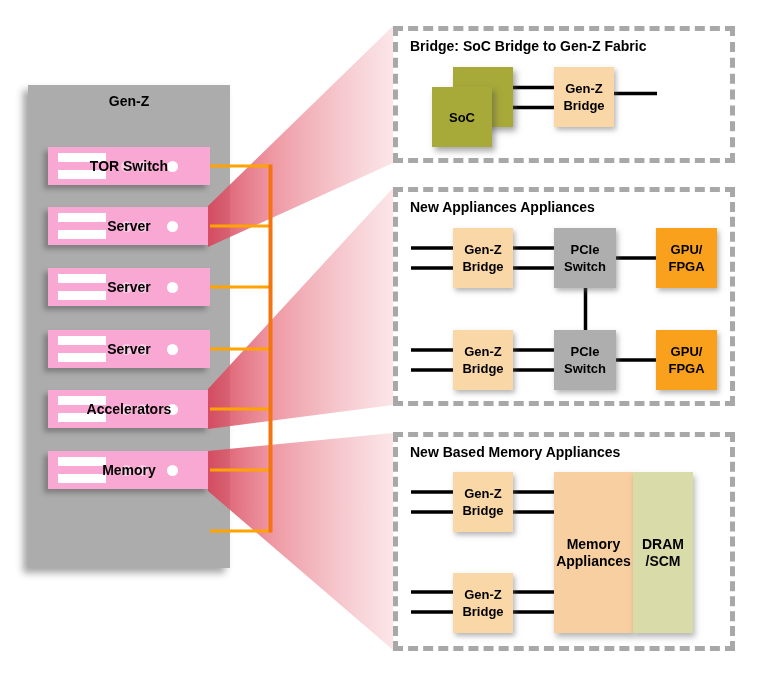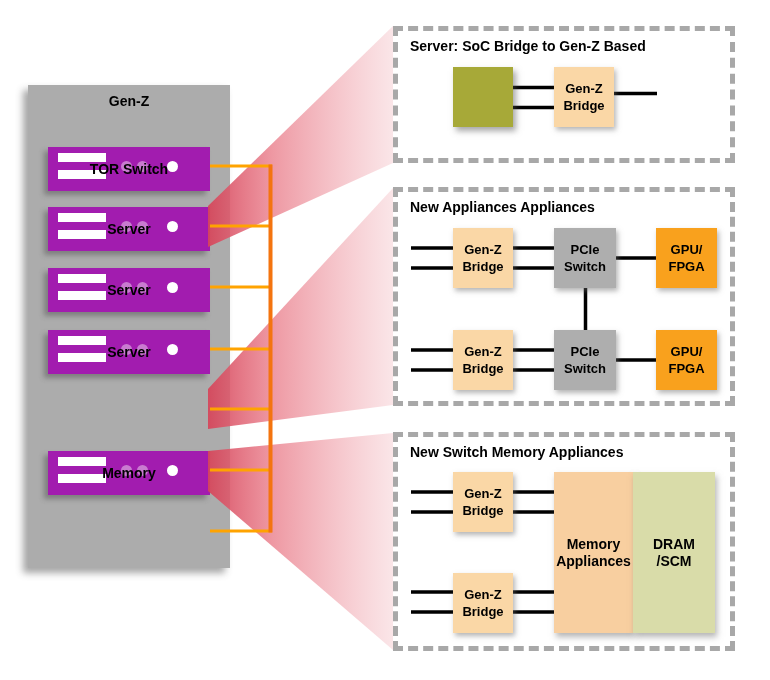--- a/index.html
+++ b/index.html
@@ -10,21 +10,21 @@
   
   #rack{
     position:absolute;left:28px;top:85px;width:202px;height:483px;
     background:#acacac;box-shadow:-5px 5px 7px rgba(60,60,60,.45);z-index:1;
   }
   .rack-title{
     position:absolute;left:0;top:8px;width:100%;text-align:center;
     font-weight:bold;font-size:14px;line-height:17px;color:#000;
   }
   .slot{
-    position:absolute;left:20px;width:162px;height:44px;background:#a21caf;
+    position:absolute;left:20px;width:162px;height:38px;background:#f9a8d4;
     box-shadow:-4px 4px 5px rgba(70,70,70,.45);
   }
   .slot .vent{position:absolute;left:10px;width:48px;height:9px;background:#ffffff;}
   .slot .vent.v1{top:6px;}
   .slot .vent.v2{top:23px;}
   .slot .dot{position:absolute;border-radius:50%;background:#ffffff;top:14px;width:11px;height:11px;}
   .slot .dot.faint{opacity:.42;}
   .slot .slot-label{
     position:absolute;left:0;top:0;width:100%;height:100%;display:flex;
     align-items:center;justify-content:center;font-weight:bold;font-size:14px;color:#000;
@@ -47,21 +47,21 @@
     position:absolute;display:flex;flex-direction:column;align-items:center;justify-content:center;
     text-align:center;font-weight:bold;font-size:13px;line-height:17px;color:#000;z-index:4;
   }
   .sq{width:60px;height:60px;}
   .peach{background:#fad7a6;box-shadow:2px 3px 5px rgba(110,110,110,.5);}
   .olive{background:#a7a938;box-shadow:3px 4px 6px rgba(80,80,80,.5);}
   .graybox{background:#aeaeae;box-shadow:2px 3px 5px rgba(110,110,110,.5);}
   .orangebox{background:#f9a11d;box-shadow:2px 3px 5px rgba(110,110,110,.5);}
   .tall{width:79px;height:161px;font-size:14px;}
   .mc{background:#f8cfa0;box-shadow:2px 4px 6px rgba(110,110,110,.5);}
-  .dram{background:#d9dca9;box-shadow:2px 4px 6px rgba(110,110,110,.5);width:82px;}
+  .dram{background:#d9dca9;box-shadow:2px 4px 6px rgba(110,110,110,.5);width:60px;}
 </style>
 </head>
 <body>
 
 <div id="canvas">
 
   <div id="rack">
     <div class="rack-title">
       <div>Gen-Z</div>
     </div>
@@ -90,20 +90,28 @@
       <span class="dot" style="left:119px"></span>
       <span class="slot-label">Server</span>
     </div>
     <div class="slot" style="top:245px">
       <span class="vent v1"></span>
       <span class="vent v2"></span>
       <span class="dot faint" style="left:73px"></span>
       <span class="dot faint" style="left:89px"></span>
       <span class="dot" style="left:119px"></span>
       <span class="slot-label">Server</span>
+    </div>
+    <div class="slot" style="top:305px">
+      <span class="vent v1"></span>
+      <span class="vent v2"></span>
+      <span class="dot faint" style="left:73px"></span>
+      <span class="dot faint" style="left:89px"></span>
+      <span class="dot" style="left:119px"></span>
+      <span class="slot-label">Accelerators</span>
     </div>
     <div class="slot" style="top:366px">
       <span class="vent v1"></span>
       <span class="vent v2"></span>
       <span class="dot faint" style="left:73px"></span>
       <span class="dot faint" style="left:89px"></span>
       <span class="dot" style="left:119px"></span>
       <span class="slot-label">Memory</span>
     </div>
   </div>
@@ -158,23 +166,26 @@
       <line x1="512" y1="492" x2="556" y2="492"></line>
       <line x1="512" y1="512" x2="556" y2="512"></line>
       <line x1="411" y1="592" x2="454" y2="592"></line>
       <line x1="411" y1="612" x2="454" y2="612"></line>
       <line x1="512" y1="592" x2="556" y2="592"></line>
       <line x1="512" y1="612" x2="556" y2="612"></line>
     </g>
   </svg>
 
   <div class="panel" id="panel-server">
-    <div class="panel-title">Server: SoC Bridge to Gen-Z Based</div>
+    <div class="panel-title">Bridge: SoC Bridge to Gen-Z Fabric</div>
   </div>
   <div class="box sq olive" style="left:453px;top:67px"></div>
+  <div class="box sq olive" style="left:432px;top:87px">
+    <span>SoC</span>
+  </div>
   <div class="box sq peach" style="left:554px;top:67px">
     <span>Gen-Z</span>
     <span>Bridge</span>
   </div>
 
   <div class="panel" id="panel-accel">
     <div class="panel-title">New Appliances Appliances</div>
   </div>
   <div class="box sq peach" style="left:453px;top:228px">
     <span>Gen-Z</span>
@@ -195,21 +206,21 @@
   <div class="box sq graybox" style="left:554px;top:330px;width:62px">
     <span>PCIe</span>
     <span>Switch</span>
   </div>
   <div class="box sq orangebox" style="left:656px;top:330px;width:61px">
     <span>GPU/</span>
     <span>FPGA</span>
   </div>
 
   <div class="panel" id="panel-memory">
-    <div class="panel-title">New Switch Memory Appliances</div>
+    <div class="panel-title">New Based Memory Appliances</div>
   </div>
   <div class="box sq peach" style="left:453px;top:472px">
     <span>Gen-Z</span>
     <span>Bridge</span>
   </div>
   <div class="box sq peach" style="left:453px;top:573px">
     <span>Gen-Z</span>
     <span>Bridge</span>
   </div>
   <div class="box tall mc" style="left:554px;top:472px">

